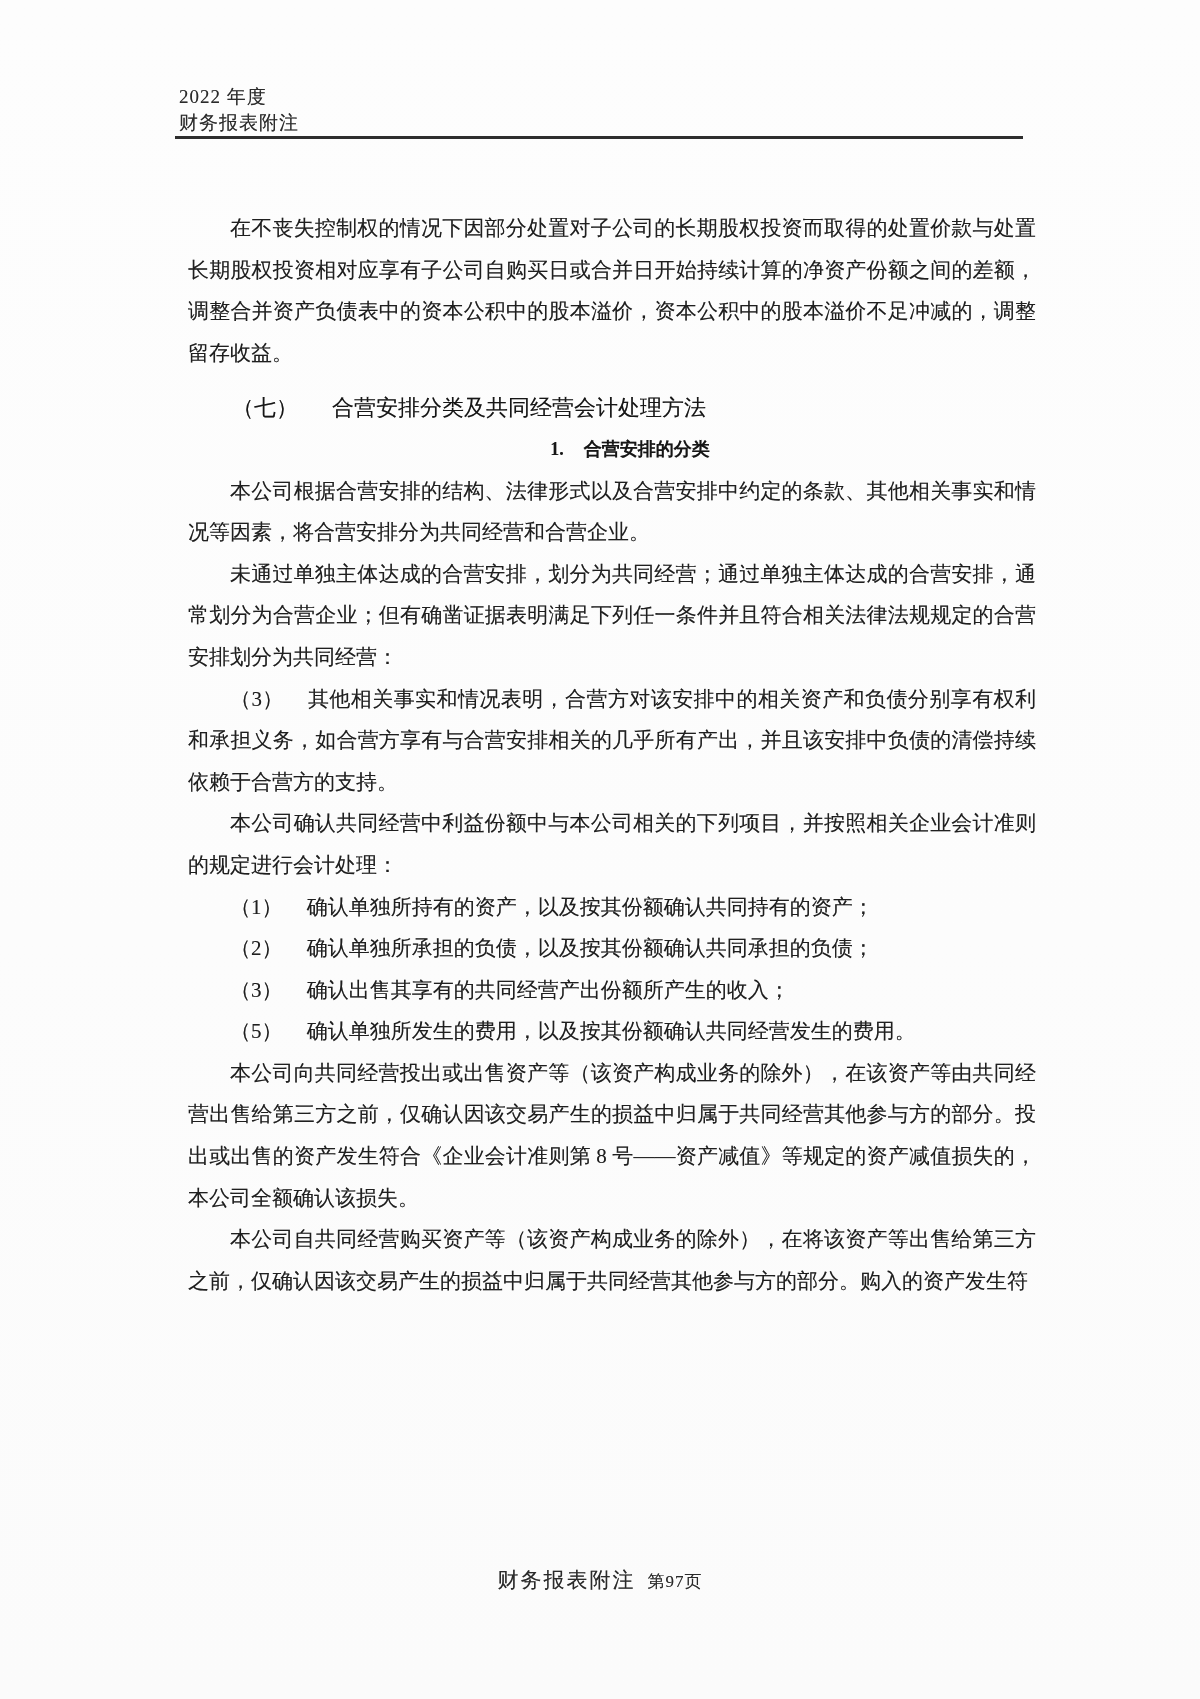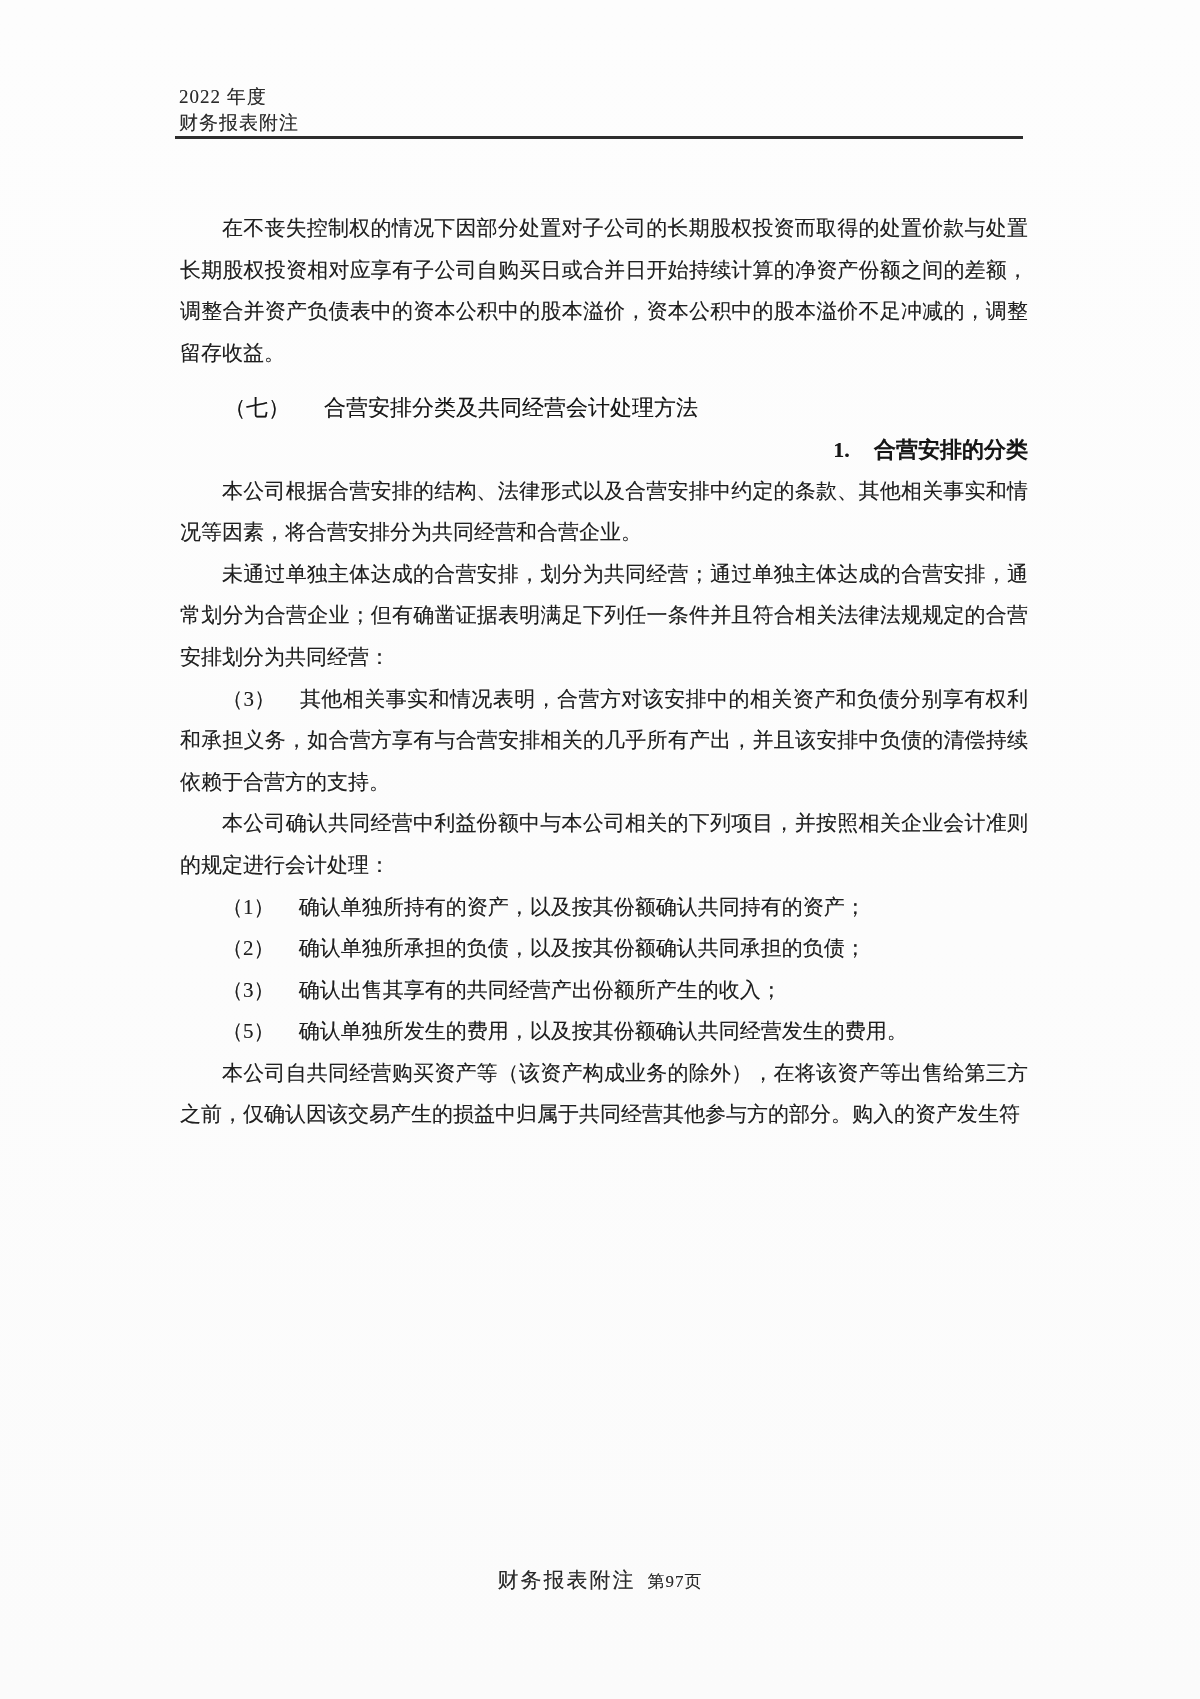--- a/index.html
+++ b/index.html
@@ -32,21 +32,21 @@
     position:absolute;
     left:175px;
     top:136px;
     width:848px;
     height:2.5px;
     background:#2e2e2e;
   }
 
   .doc-body{
     position:absolute;
-    left:180px;
+    left:188px;
     top:208px;
     width:848px;
     font-size:21px;
     line-height:41.6px;
     color:#1f1f1f;
     text-align:justify;
     text-justify:inter-ideograph;
   }
   .doc-body p{margin:0;}
   .blk-p{text-indent:2em;}
@@ -57,23 +57,23 @@
     font-weight:normal;
     font-size:22px;
     color:#161616;
     margin-top:13px !important;
     text-align:left;
   }
   .blk-h1 .num{margin-right:1.55em;}
   .blk-h2{
     text-indent:2em;
     font-weight:bold;
-    font-size:22px;
+    font-size:18px;
     color:#161616;
-    text-align:right;
+    text-align:center;
   }
   .blk-h2 .num{margin-right:1.1em;}
 
   .page-footer{
     position:absolute;
     left:0;
     top:1566px;
     width:1200px;
     text-align:center;
     color:#2a2a2a;
@@ -105,20 +105,21 @@
     <p class="blk-h1"><span class="num">（七）</span><span>合营安排分类及共同经营会计处理方法</span></p>
     <p class="blk-h2"><span class="num">1.</span><span>合营安排的分类</span></p>
     <p class="blk-p">本公司根据合营安排的结构、法律形式以及合营安排中约定的条款、其他相关事实和情况等因素，将合营安排分为共同经营和合营企业。</p>
     <p class="blk-p">未通过单独主体达成的合营安排，划分为共同经营；通过单独主体达成的合营安排，通常划分为合营企业；但有确凿证据表明满足下列任一条件并且符合相关法律法规规定的合营安排划分为共同经营：</p>
     <p class="blk-li"><span class="num">（3）</span><span>其他相关事实和情况表明，合营方对该安排中的相关资产和负债分别享有权利和承担义务，如合营方享有与合营安排相关的几乎所有产出，并且该安排中负债的清偿持续依赖于合营方的支持。</span></p>
     <p class="blk-p">本公司确认共同经营中利益份额中与本公司相关的下列项目，并按照相关企业会计准则的规定进行会计处理：</p>
     <p class="blk-li"><span class="num">（1）</span><span>确认单独所持有的资产，以及按其份额确认共同持有的资产；</span></p>
     <p class="blk-li"><span class="num">（2）</span><span>确认单独所承担的负债，以及按其份额确认共同承担的负债；</span></p>
     <p class="blk-li"><span class="num">（3）</span><span>确认出售其享有的共同经营产出份额所产生的收入；</span></p>
     <p class="blk-li"><span class="num">（5）</span><span>确认单独所发生的费用，以及按其份额确认共同经营发生的费用。</span></p>
+    <p class="blk-p">本公司向共同经营投出或出售资产等（该资产构成业务的除外），在该资产等由共同经营出售给第三方之前，仅确认因该交易产生的损益中归属于共同经营其他参与方的部分。投出或出售的资产发生符合《企业会计准则第 8 号——资产减值》等规定的资产减值损失的，本公司全额确认该损失。</p>
     <p class="blk-p">本公司自共同经营购买资产等（该资产构成业务的除外），在将该资产等出售给第三方之前，仅确认因该交易产生的损益中归属于共同经营其他参与方的部分。购入的资产发生符</p>
   </div>
 
   <div class="page-footer">
     <span class="ft-title">财务报表附注</span><span class="ft-page">第97页</span>
   </div>
 
 </div>
 
 </body></html>

